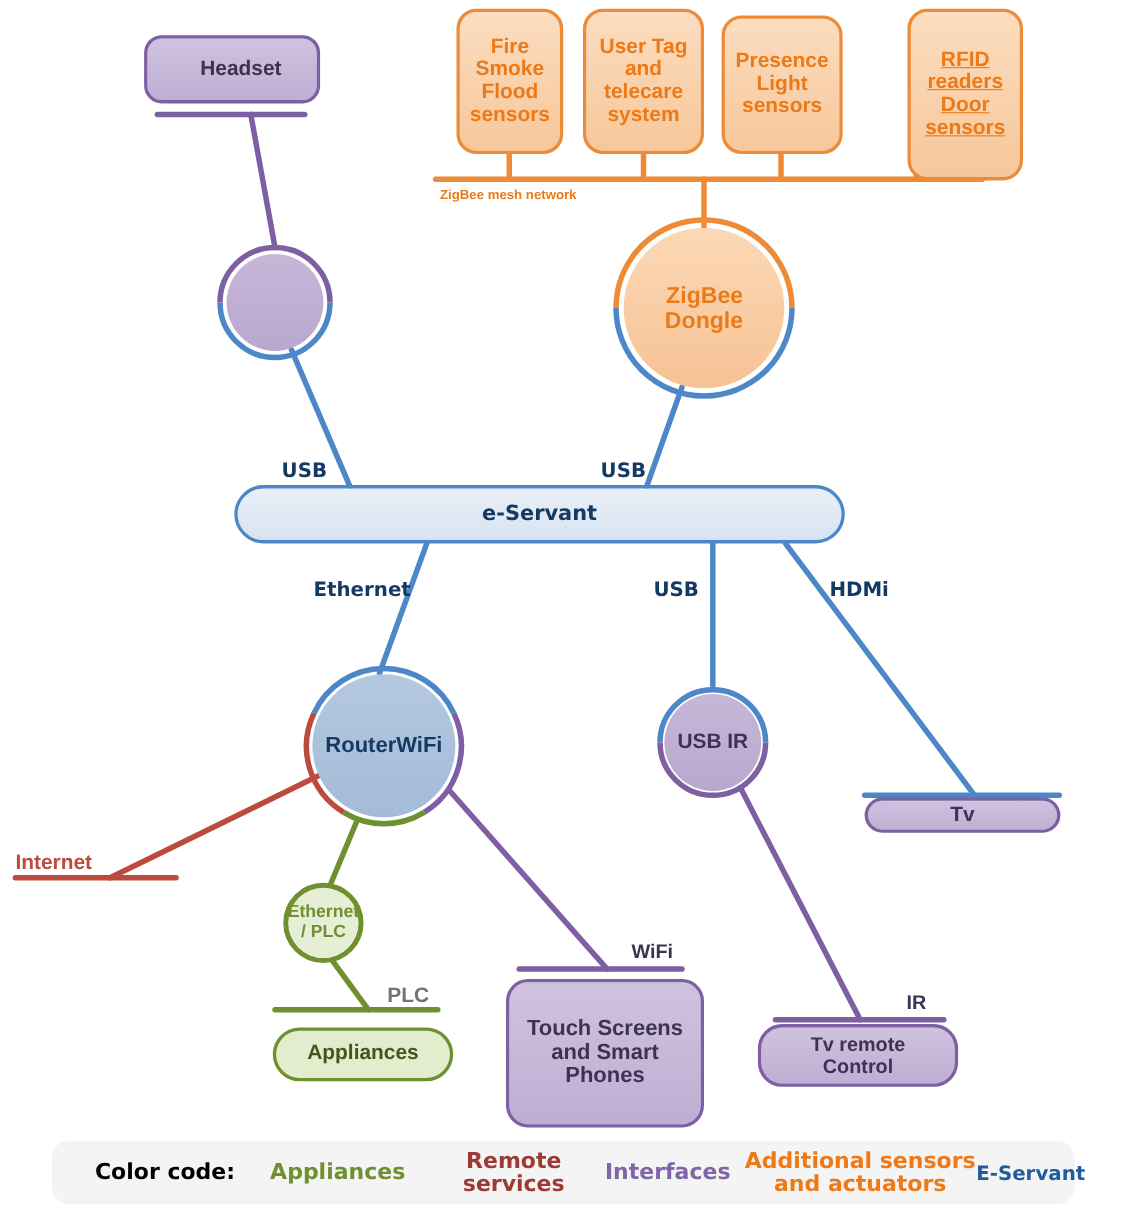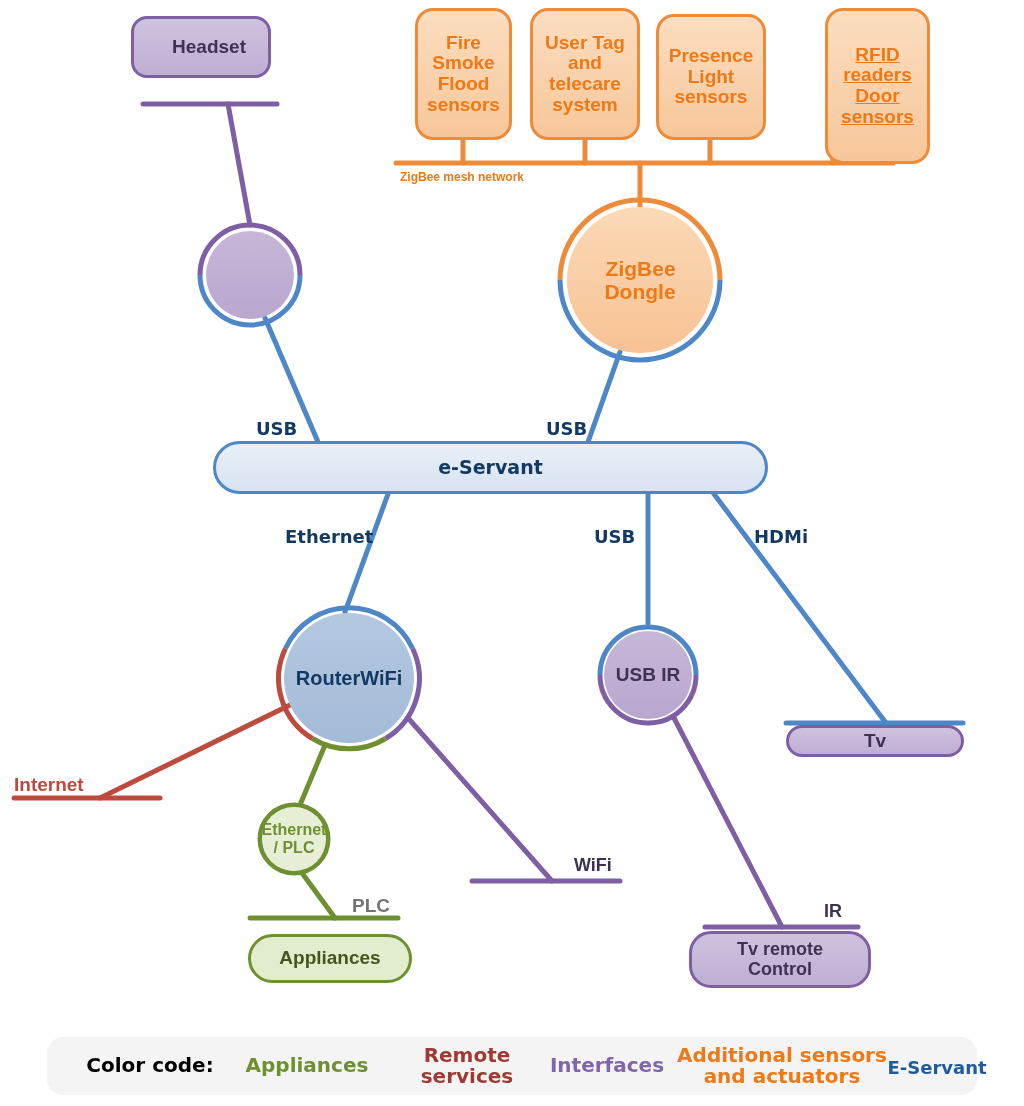--- a/index.html
+++ b/index.html
@@ -104,21 +104,21 @@
     </g>
 
     <g fill="none" stroke-width="5">
       <path d="M 600 675 A 48 48 0 0 1 696 675" stroke="#4E87C7"></path>
       <path d="M 696 675 A 48 48 0 0 1 600 675" stroke="#7E5FA3"></path>
     </g>
 
     <circle cx="294" cy="839" r="34" fill="none" stroke="#6E9031" stroke-width="5"></circle>
   </svg>
 
-  <div class="node rbox purple-box" style="left:131px;top:16px;width:140px;height:62px;padding-left:16px;">
+  <div class="node rbox purple-box" style="left:131px;top:32px;width:160px;height:62px;padding-left:16px;">
     <span>Headset</span>
   </div>
 
   <div class="circ circ-purple" style="left:206px;top:231px;width:88px;height:88px;"></div>
 
   <div class="node rbox orange-box" style="left:415px;top:8px;width:97px;height:132px;white-space:pre-line;">
     <span>Fire
 Smoke
 Flood
 sensors</span>
@@ -163,20 +163,25 @@
 
   <div class="node rbox purple-box" style="left:689px;top:931px;width:182px;height:57px;border-radius:22px;white-space:pre-line;font-size:18px;">
     <span>Tv remote
 Control</span>
   </div>
 
   <div class="node rbox purple-box" style="left:786px;top:725px;width:178px;height:32px;border-radius:16px;">
     <span>Tv</span>
   </div>
 
+  <div class="node rbox purple-box" style="left:460px;top:890px;width:180px;height:135px;border-radius:20px;white-space:pre-line;font-size:20px;">
+    <span>Touch Screens
+and Smart
+Phones</span>
+  </div>
 
   <div class="circ circ-green" style="left:262px;top:807px;width:64px;height:64px;font-size:16px;">
     <span style="white-space:pre-line;width:86px;">Ethernet
 / PLC</span>
   </div>
 
   <div class="node rbox green-box" style="left:248px;top:934px;width:164px;height:49px;">
     <span>Appliances</span>
   </div>
 

